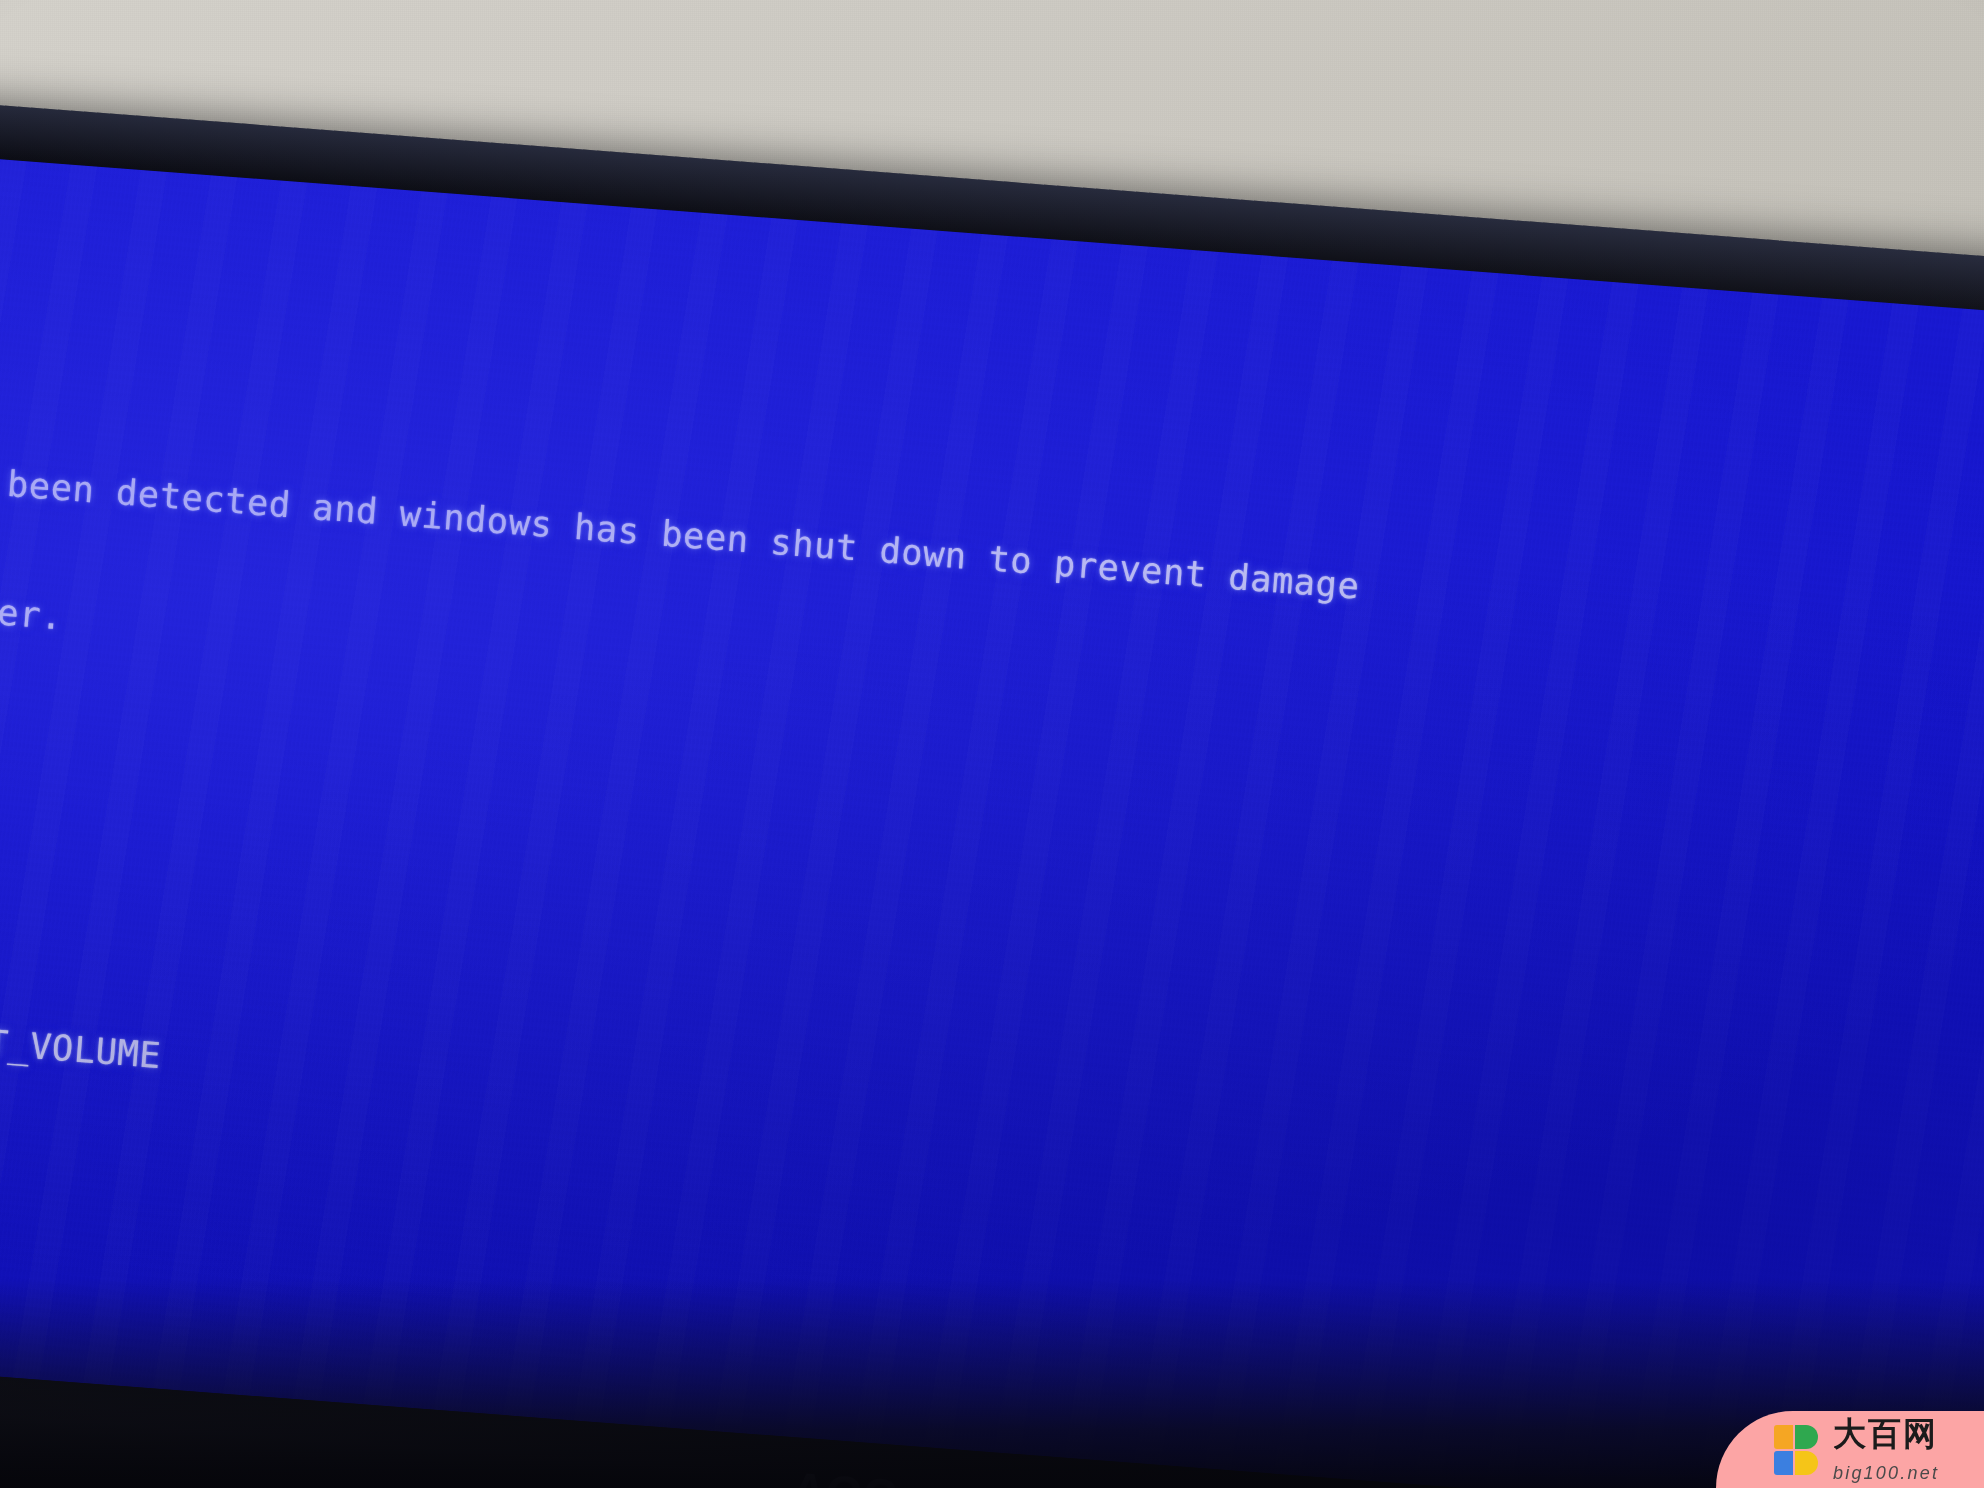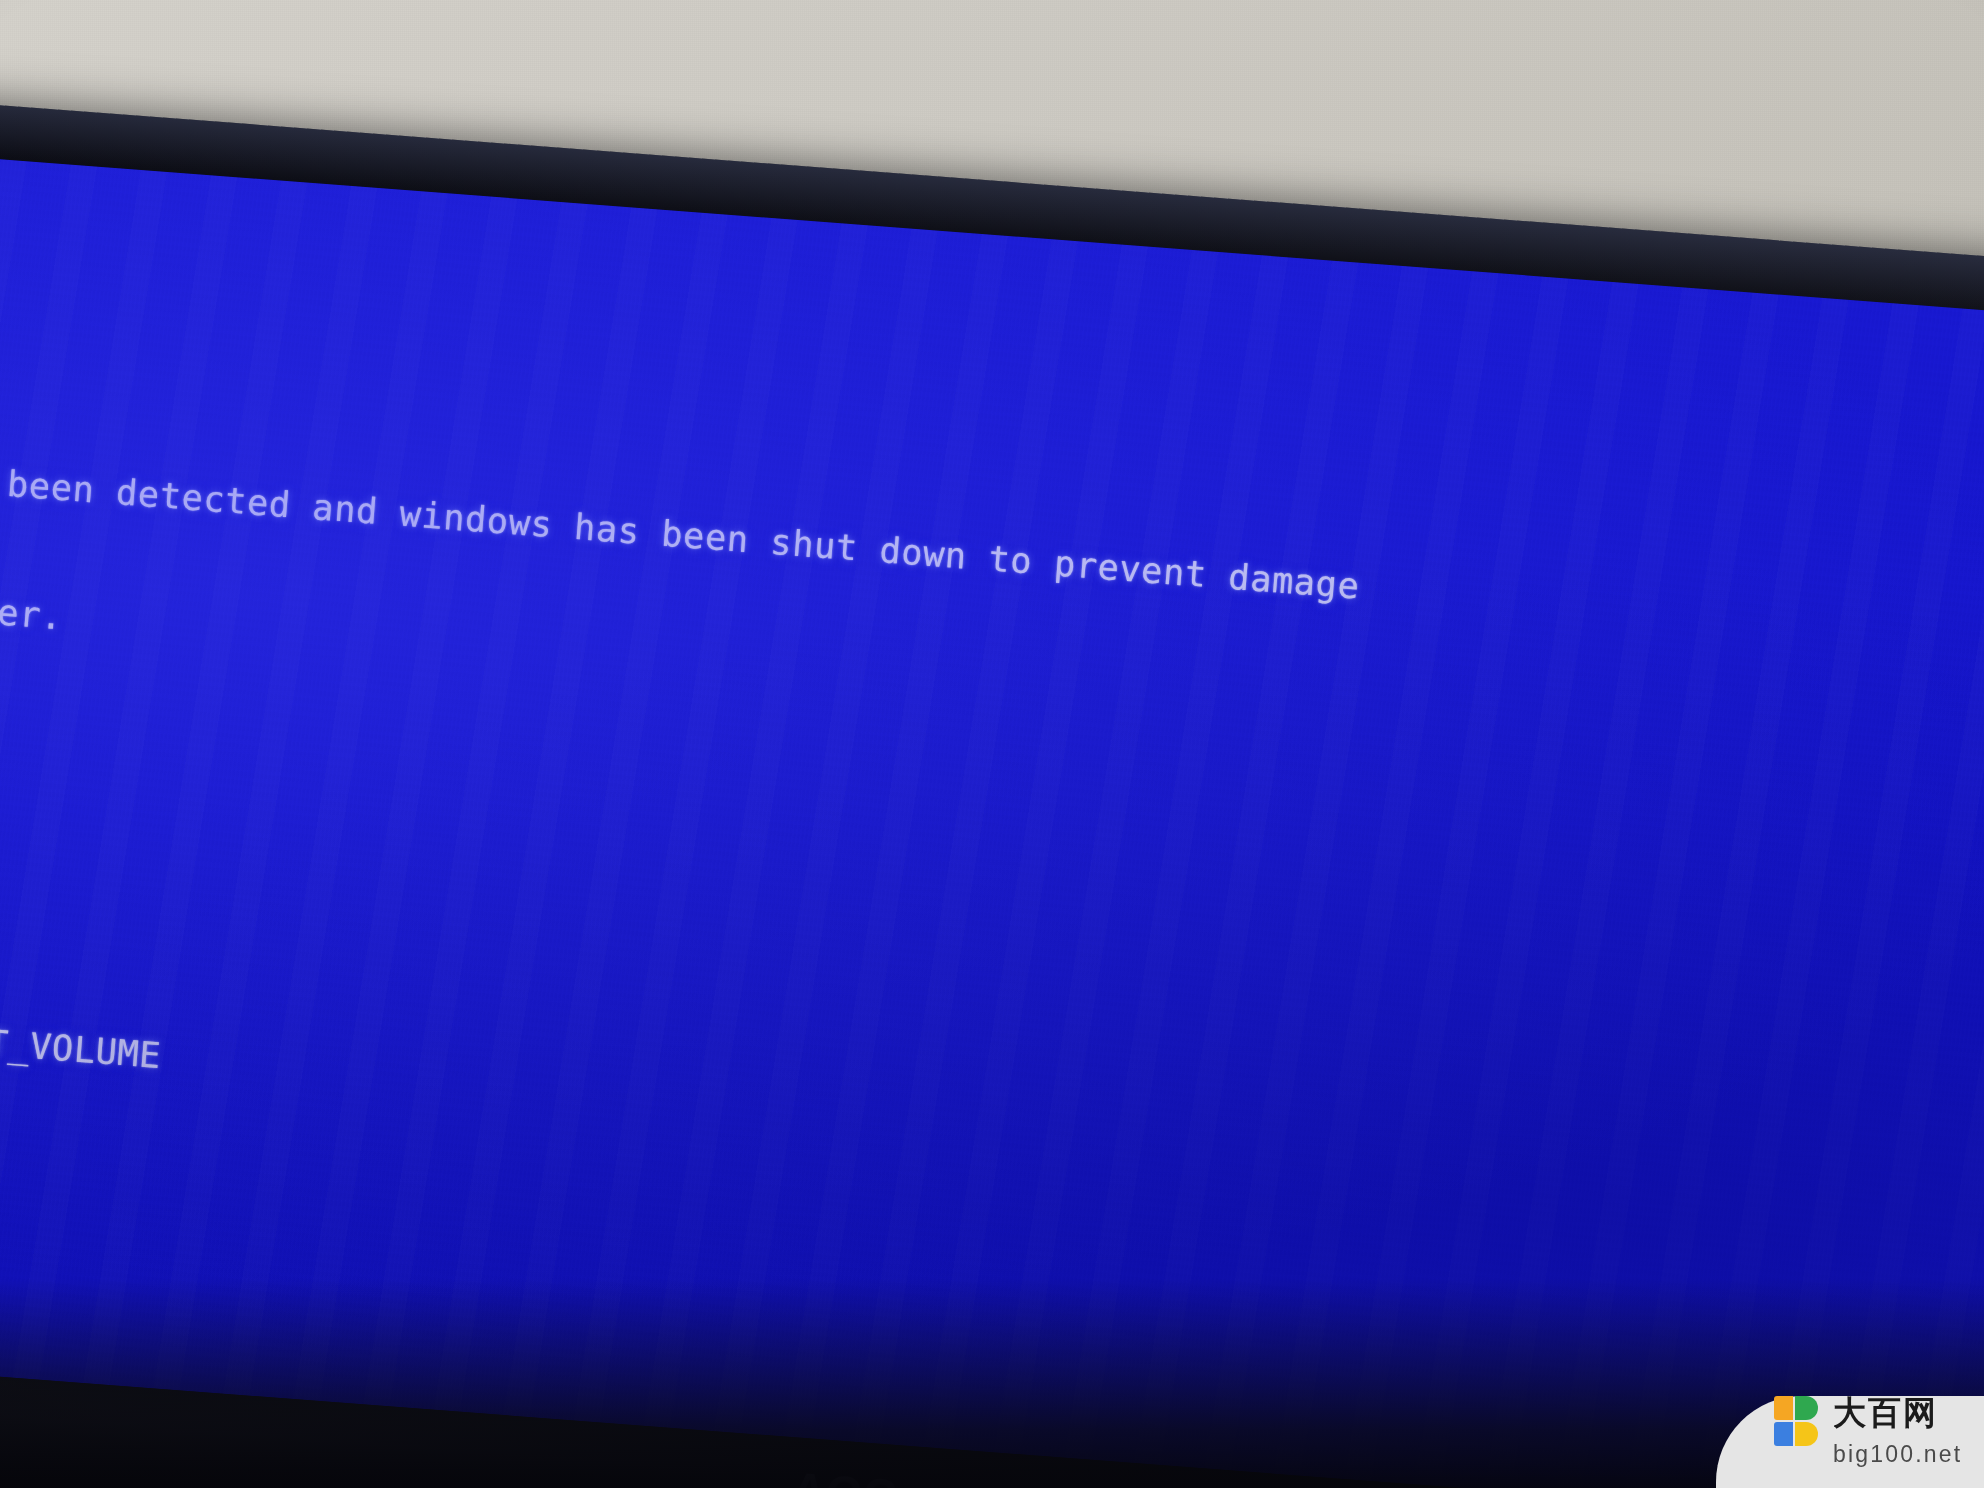--- a/index.html
+++ b/index.html
@@ -135,24 +135,24 @@
   }
   #bottom-shadow{
     position:absolute; left:0; bottom:0; width:1984px; height:210px;
     background:linear-gradient(180deg, rgba(0,0,0,0) 0%, rgba(8,8,14,.82) 72%, rgba(5,5,10,.95) 100%);
     pointer-events:none;
   }
 
   
   #watermark{
     position:absolute; right:0; bottom:0;
-    width:268px; height:92px;
-    background:#e5e5e5;
+    width:268px; height:77px;
+    background:#fca5a5;
     border-top-left-radius:86px;
-    display:flex; align-items:flex-start; justify-content:flex-start;
+    display:flex; align-items:center; justify-content:flex-start;
     padding-left:58px; gap:13px;
   }
   #wm-logo{
     width:46px; height:50px;
     display:grid;
     grid-template-columns:19px 23px;
     grid-template-rows:24px 24px;
     gap:2px;
   }
   .wm-sq{ }
@@ -160,21 +160,21 @@
   .wm-b{ background:#2fa84f; border-radius:0 13px 13px 0; }
   .wm-c{ background:#3b7fe0; border-radius:3px 0 0 3px; }
   .wm-d{ background:#f5c518; border-radius:0 13px 13px 0; }
   #wm-text{ display:flex; flex-direction:column; line-height:1; }
   #wm-cn{
     font-family:"DejaVu Sans", sans-serif;
     font-size:33px; font-weight:700; color:#1b1b1b; letter-spacing:2px;
   }
   #wm-en{
     font-family:"Liberation Sans", sans-serif;
-    font-size:23px; color:#4a4a4a; letter-spacing:2.2px; margin-top:14px;
+    font-size:18px; color:#4a4a4a; letter-spacing:2.2px; margin-top:14px;font-style:italic;
   }
 </style>
 </head>
 <body>
 
 <div id="wall"></div>
 
 <div id="monitor-wrap">
 
   <div id="monitor-body"></div>

